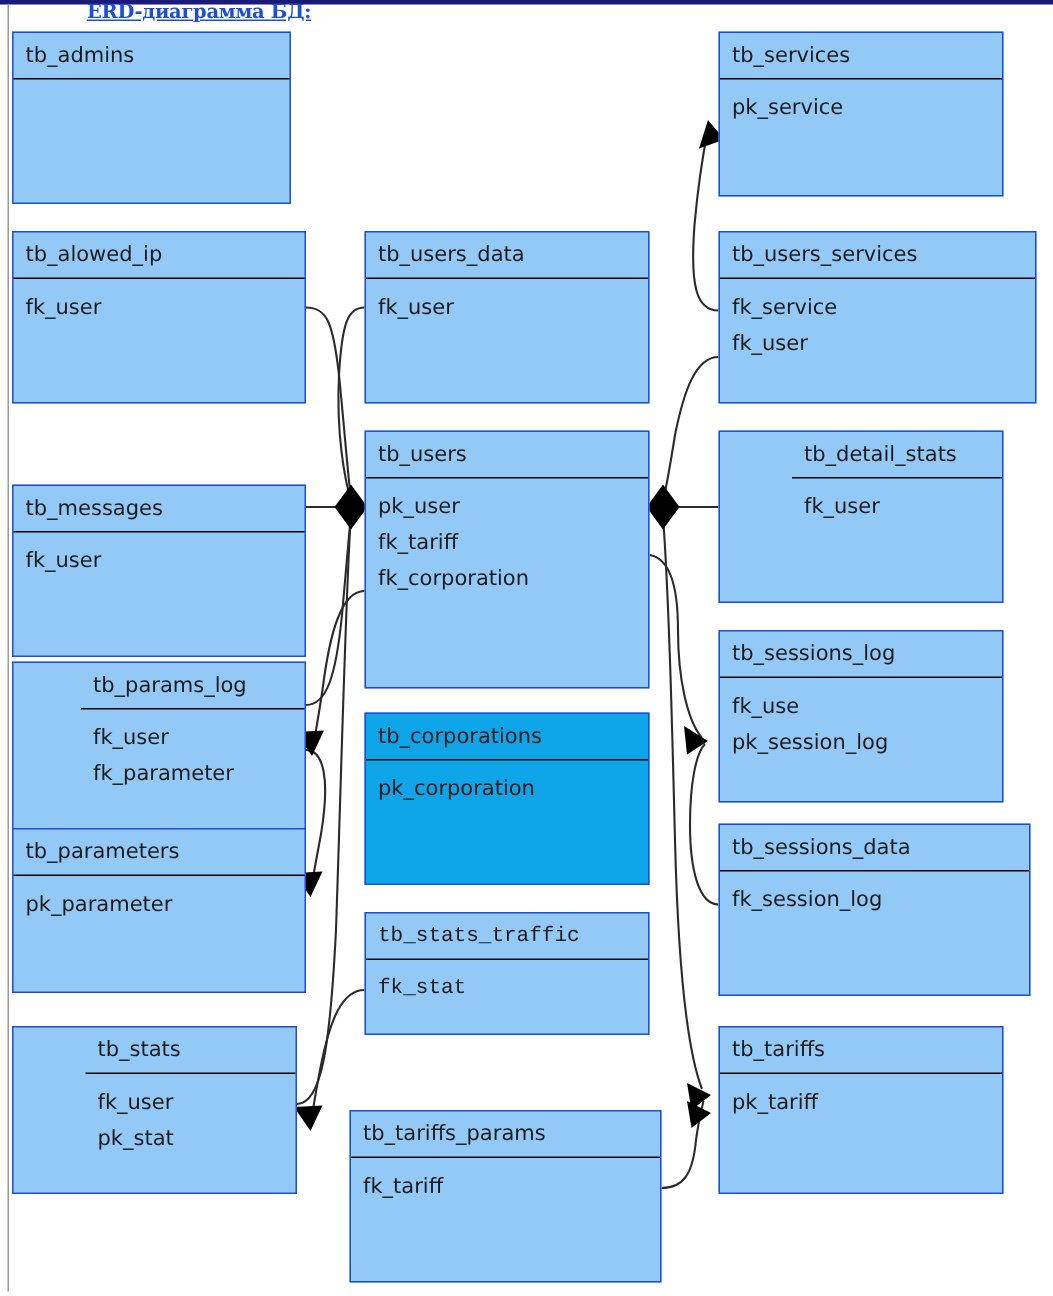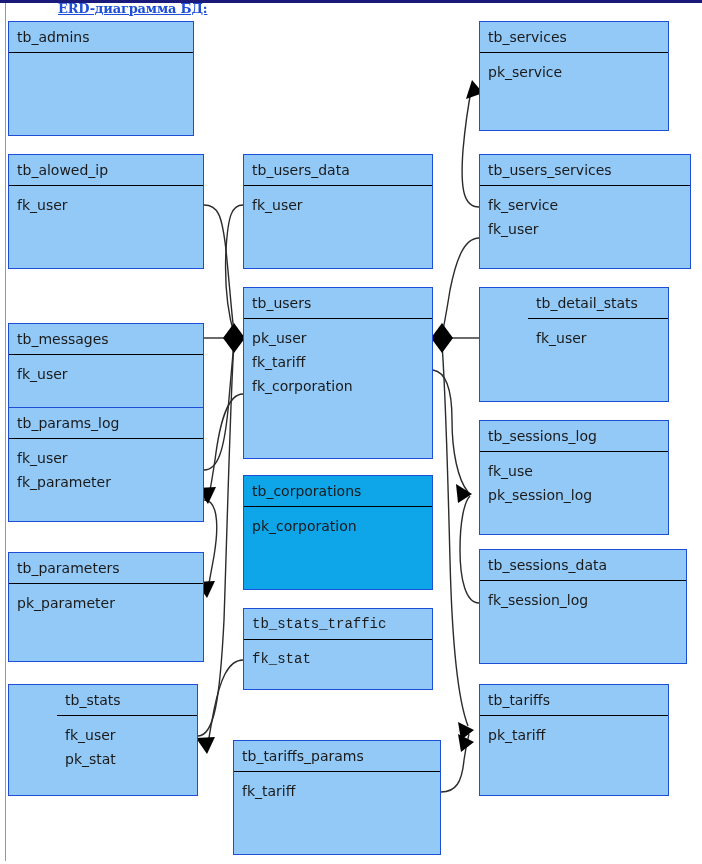--- a/index.html
+++ b/index.html
@@ -200,21 +200,21 @@
         </div>
       </div>
       <div class="entity" style="left: 479px; top: 287px; width: 190px; height: 115px; background: rgb(147, 201, 247); padding-left: 48px;">
         <div class="entity-header">
           <span class="entity-name">tb_detail_stats</span>
         </div>
         <div class="entity-body">
           <div class="attr">fk_user</div>
         </div>
       </div>
-      <div class="entity" style="left: 8px; top: 407px; width: 196px; height: 115px; background: rgb(147, 201, 247);">
+      <div class="entity" style="left: 8px; top: 441px; width: 196px; height: 115px; background: rgb(147, 201, 247); padding-left: 45px;">
         <div class="entity-header">
           <span class="entity-name">tb_params_log</span>
         </div>
         <div class="entity-body">
           <div class="attr">fk_user</div>
           <div class="attr">fk_parameter</div>
         </div>
       </div>
       <div class="entity" style="left: 243px; top: 475px; width: 190px; height: 115px; background: #0ea5e9;">
         <div class="entity-header">

